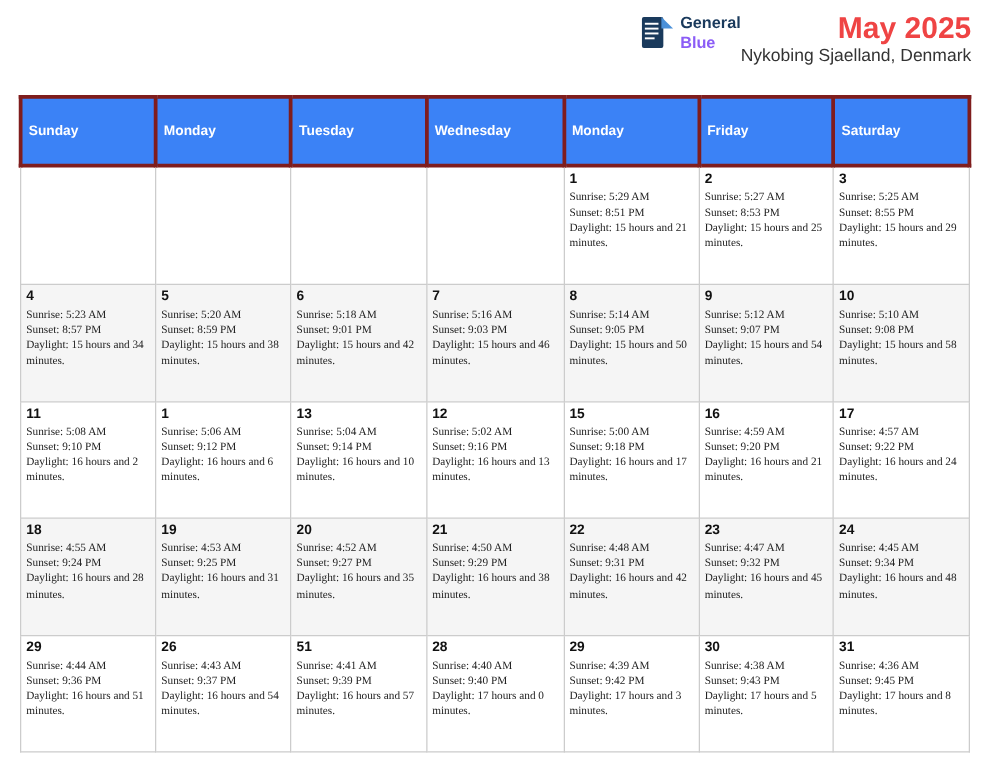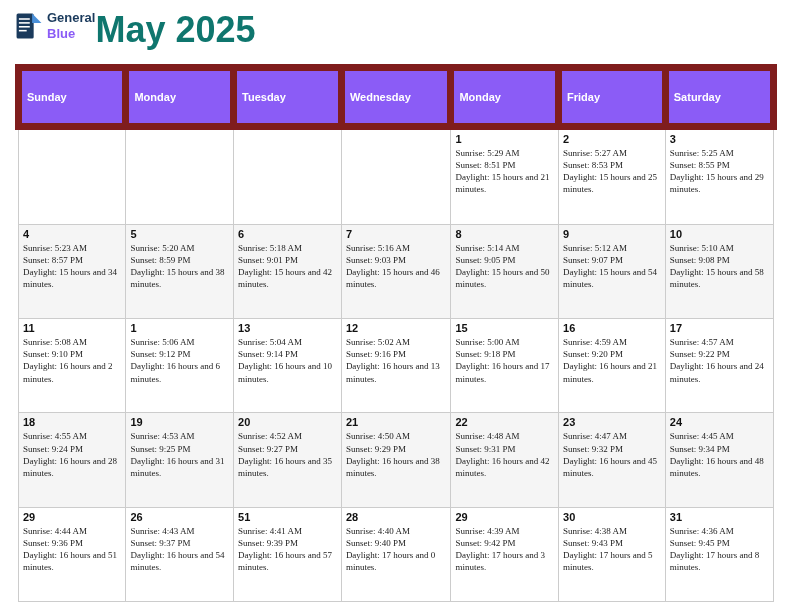--- a/index.html
+++ b/index.html
@@ -12,66 +12,66 @@
     }
     .page {
       width: 792px;
       height: 612px;
       padding: 10px 15px;
       display: flex;
       flex-direction: column;
     }
     .header {
       display: flex;
-      justify-content: flex-start;
+      justify-content: flex-end;
       align-items: flex-start;
-      margin-bottom: 14px;
+      margin-bottom: 24px;
     }
     .logo {
       display: flex;
       align-items: center;
       gap: 4px;
     }
     .logo-text {
       font-size: 13px;
       font-weight: bold;
       color: #1a3a5c;
       line-height: 1.2;
     }
     .logo-icon {
       width: 28px;
       height: 28px;
     }
     .title-section {
       text-align: right;
     }
     .main-title {
-      font-size: 36px;
-      font-weight: bold;
-      color: #0f766e;
+      font-size: 24px;
+      font-weight: bold;
+      color: #ef4444;
       line-height: 1.1;
     }
     .subtitle {
       font-size: 14px;
       color: #333;
     }
     .calendar {
       width: 100%;
       border-collapse: collapse;
       flex: 1;
       font-size: 9.5px;
     }
     .calendar th {
-      background-color: #8b5cf6;
+      background-color: #3b82f6;
       color: white;
       text-align: left;
       padding: 20px 5px;
       font-size: 11px;
       font-weight: bold;
-      border: 7px solid #7f1d1d;
+      border: 3px solid #7f1d1d;
     }
     .calendar td {
       border: 1px solid #ccc;
       vertical-align: top;
       padding: 3px 4px;
       width: 113px;
       background: #fff;
     }
     .calendar tr:nth-child(even) td {
       background: #f5f5f5;
@@ -107,20 +107,21 @@
         <rect x="5" y="18" width="14" height="2" fill="white"></rect>
         <rect x="5" y="23" width="10" height="2" fill="white"></rect>
       </svg>
       <div class="logo-text">
         <div>General</div>
         <div style="color:#8b5cf6">Blue</div>
       </div>
     </div>
     <div class="title-section">
       <div class="main-title">May 2025</div>
+      <div class="subtitle">Nykobing Sjaelland, Denmark</div>
     </div>
   </div>
 
   <table class="calendar">
     <thead>
       <tr>
         <th>Sunday</th>
         <th>Monday</th>
         <th>Tuesday</th>
         <th>Wednesday</th>

